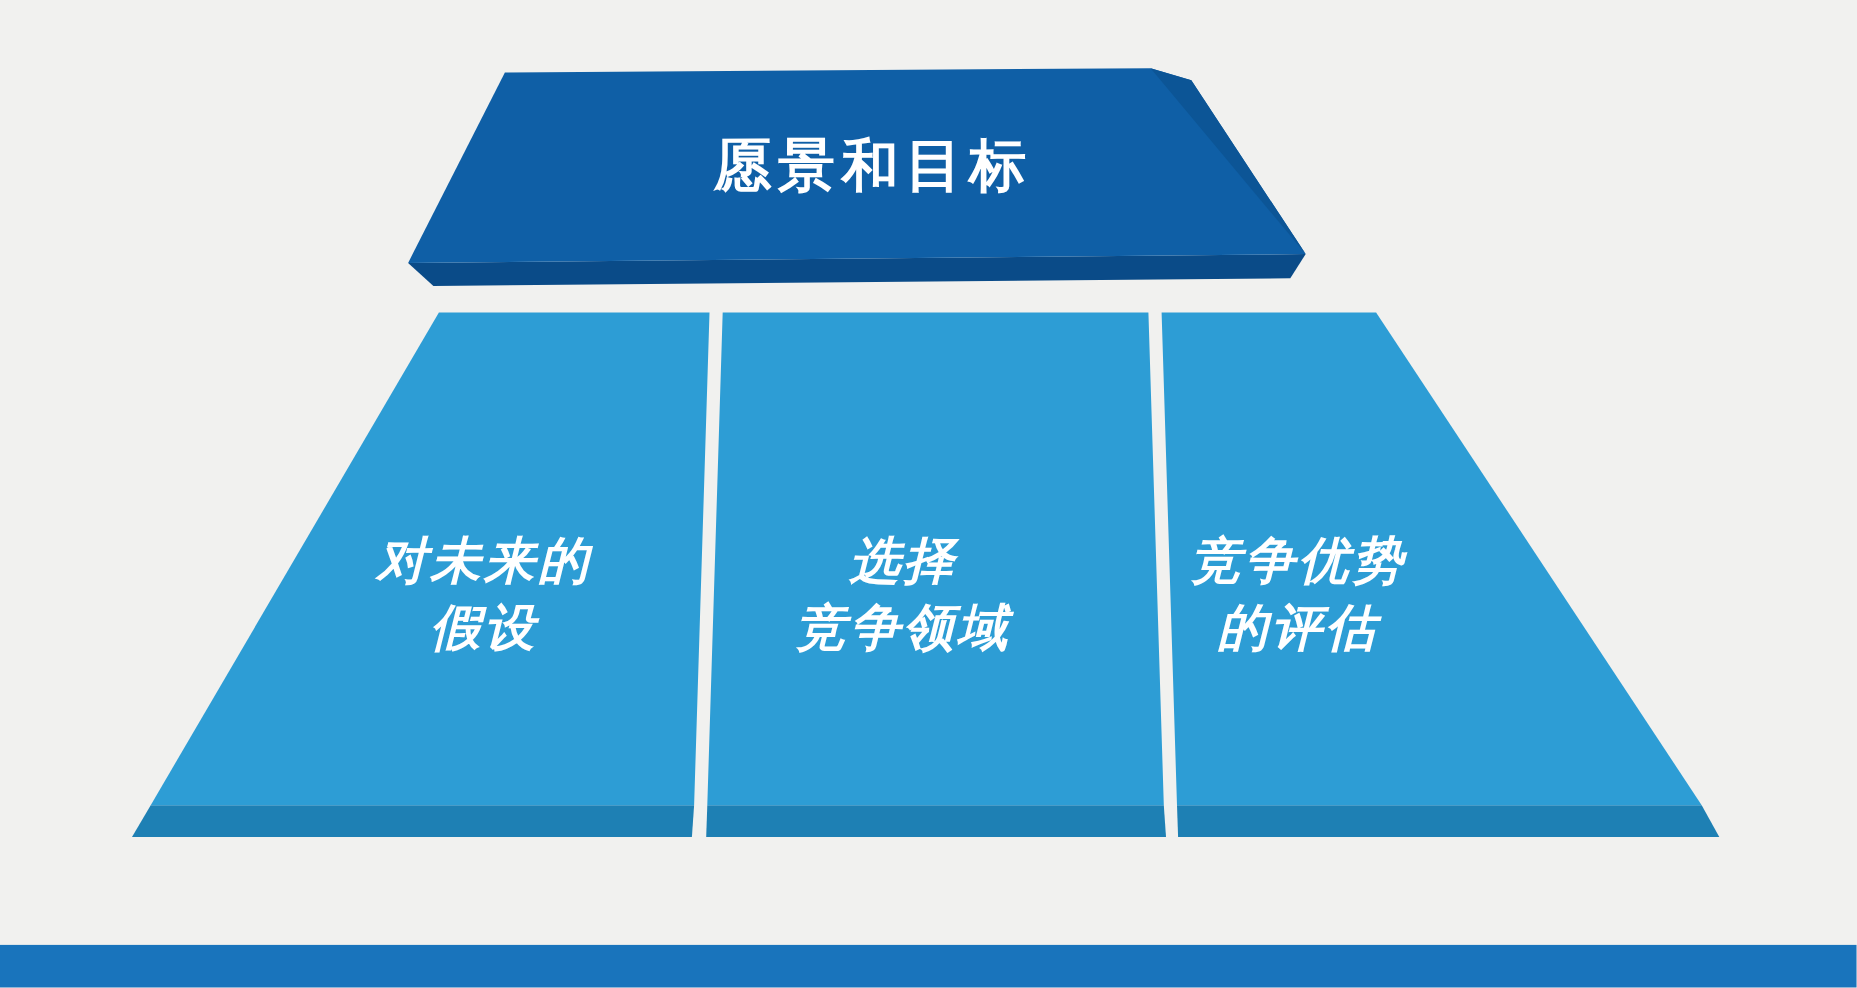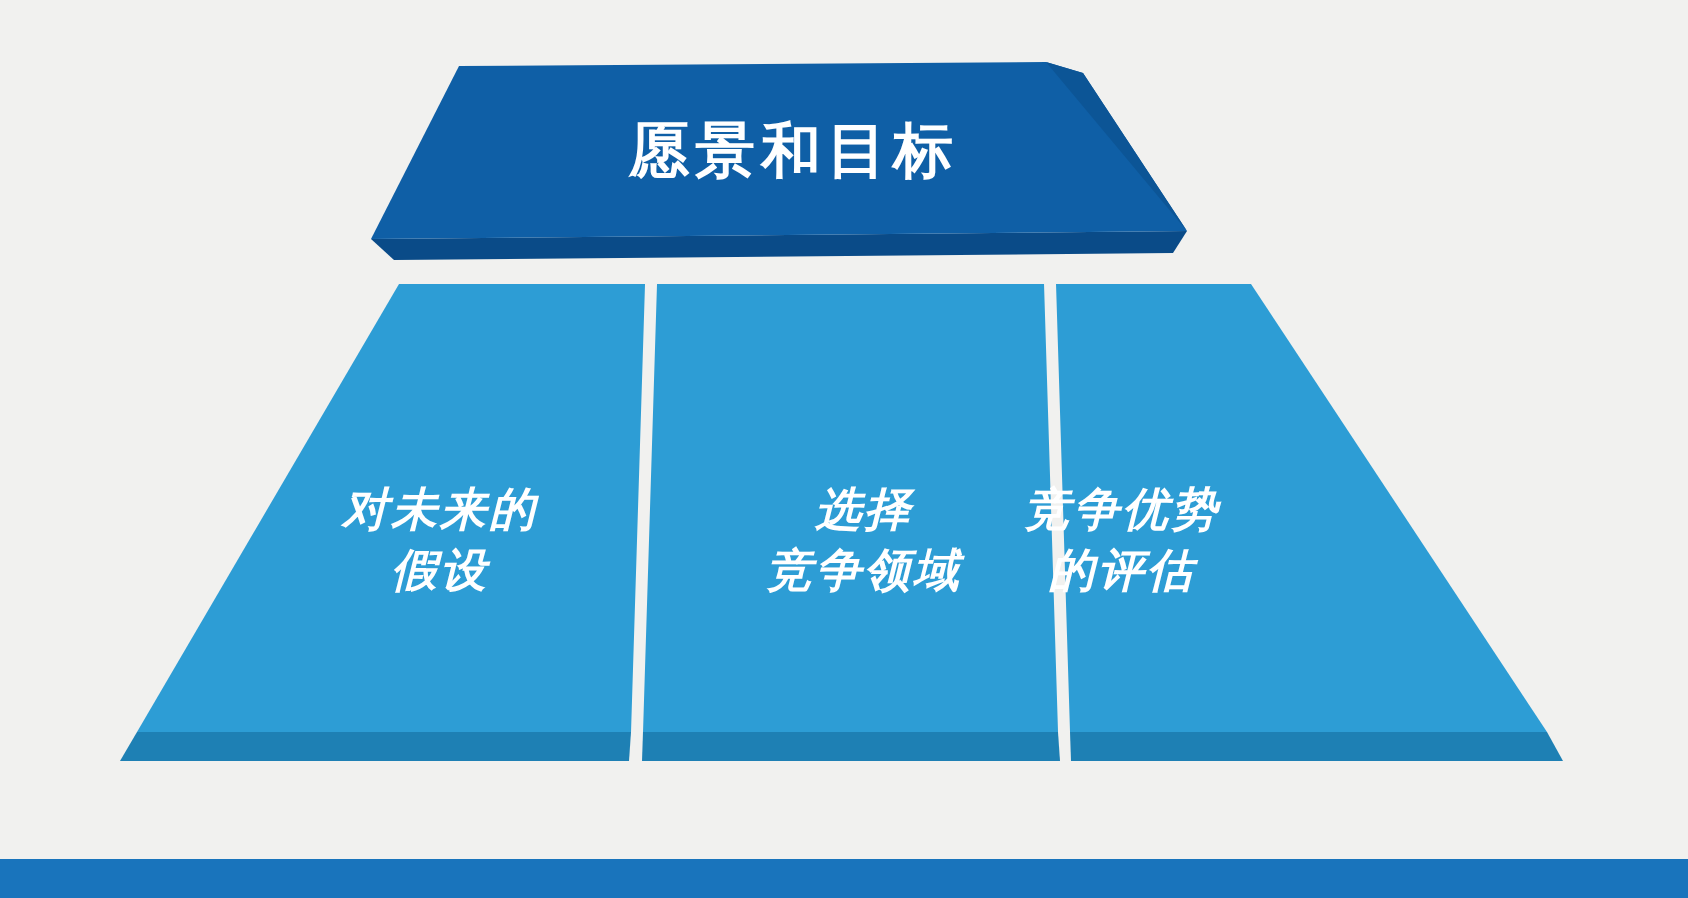--- a/index.html
+++ b/index.html
@@ -28,32 +28,32 @@
     transform: translate(-50%, -50%);
     color: #ffffff;
     font-weight: bold;
     text-align: center;
     white-space: pre-line;
     pointer-events: none;
   }
   .banner-label {
     left: 794px;
     top: 151px;
-    font-size: 60px;
+    font-size: 52px;
     letter-spacing: 6px;
   }
   .panel-label {
     font-size: 46px;
     letter-spacing: 3px;
     line-height: 1.32;
     font-style: italic;
   }
   .p1 { left: 440px;  top: 540px; }
-  .p2 { left: 864px;  top: 540px; }
-  .p3 { left: 1122px; top: 540px; }
+  .p2 { left: 821px;  top: 540px; }
+  .p3 { left: 1180px; top: 540px; }
 </style>
 </head>
 <body>
 
 <div class="stage">
 
   <svg viewBox="0 0 1688 898" xmlns="http://www.w3.org/2000/svg">
 
     <rect x="0" y="0" width="1688" height="898" fill="#f1f1ef"></rect>
 

